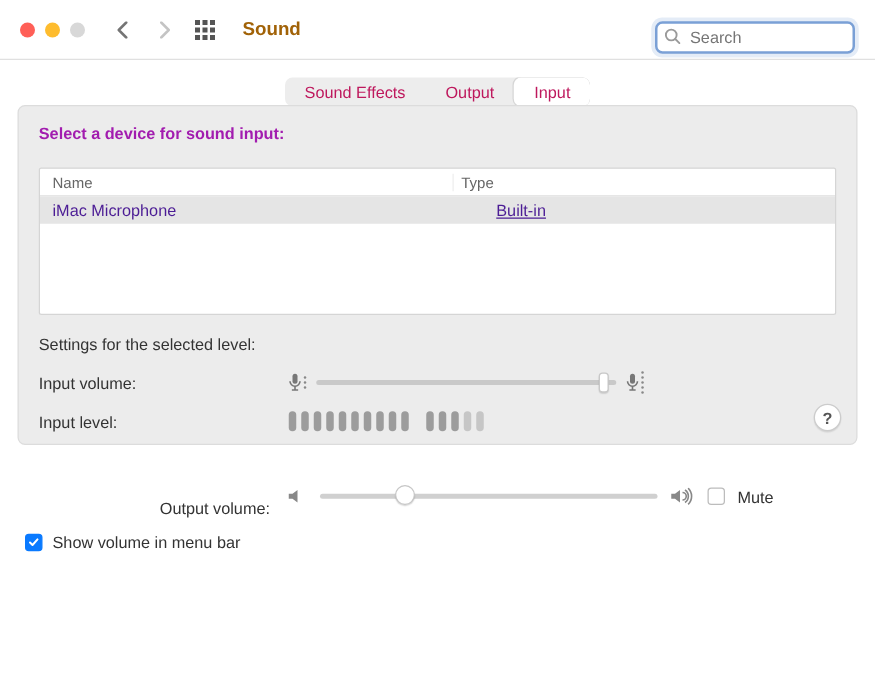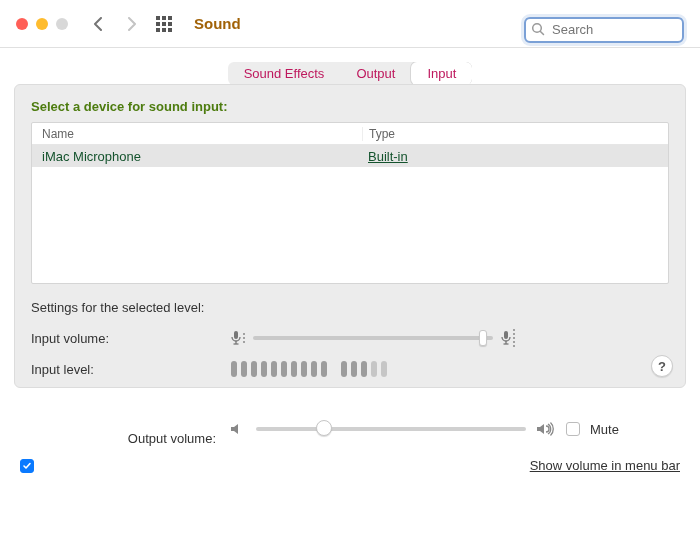--- a/index.html
+++ b/index.html
@@ -45,28 +45,28 @@
     .tab {
       padding: 4px 16px; font-size: 13px; color:#be185d; cursor:default;
     }
     .tab.active {
       background:#fff; border-radius:6px; box-shadow: 0 0 0 1px #d6d6d6;
     }
     .panel {
       background: #ececec; border: 1px solid #dcdcdc; border-radius: 6px;
       padding: 14px 16px 10px 16px; margin-top: -1px; position:relative;
     }
-    .sect-title { font-weight:600; font-size:13px; color:#4d7c0f; margin-bottom:8px; }
+    .sect-title { font-weight:600; font-size:13px; color:#a21caf; margin-bottom:20px; }
     .device-table {
-      background:#fff; border:1px solid #d5d5d5; border-radius:2px; height: 162px; overflow:hidden;
+      background:#fff; border:1px solid #d5d5d5; border-radius:2px; height: 118px; overflow:hidden;
     }
     .dt-head { display:flex; height:22px; align-items:center; border-bottom:1px solid #e6e6e6; font-size:12px; color:#666; }
     .dt-head .col-name { width: 330px; padding-left:10px; }
     .dt-head .col-type { flex:1; padding-left:6px; border-left:1px solid #eee; }
-    .dt-row { display:flex; height:22px; align-items:center; background:#e5e5e5; font-size:13px; color:#14532d; }
+    .dt-row { display:flex; height:22px; align-items:center; background:#e5e5e5; font-size:13px; color:#4c1d95;gap:29px; }
     .dt-row .col-name { width: 330px; padding-left:10px; }
     .dt-row .col-type { flex:1; padding-left:6px;text-decoration:underline; }
     .settings-label { margin-top:16px; font-size:13px; color:#333; }
     .ctrl-row { display:flex; align-items:center; margin-top:14px; }
     .ctrl-label { width: 200px; text-align:left; padding-right:12px; font-size:13px; color:#333; }
     .slider-wrap { display:flex; align-items:center; gap:8px; }
     .mic-icon { color:#666; display:flex; align-items:center; }
     .mic-dots { display:flex; flex-direction:column; gap:2px; margin-left:2px; }
     .mic-dots i { width:2px; height:2px; background:#888; border-radius:50%; display:block; }
     .slider-track {
@@ -89,21 +89,21 @@
     .out-label { width:200px; text-align:right; padding-right:4px; font-size:13px; color:#333;margin-top:19px; }
     .out-track { width:270px; height:4px; background:#d0d0d0; border-radius:2px; position:relative; }
     .out-thumb {
       position:absolute; top:-7px; width:16px; height:16px; background:#fff;
       border:1px solid #c6c6c6; border-radius:50%; box-shadow:0 1px 1px rgba(0,0,0,0.15);
     }
     .spk { color:#777; display:flex; align-items:center; }
     .checkbox { width:14px; height:14px; border:1px solid #bcbcbc; border-radius:3px; background:#fff; display:inline-flex; align-items:center; justify-content:center; }
     .checkbox.checked { background:#0a7aff; border-color:#0a7aff; }
     .checkbox.checked svg { display:block; }
-    .menu-row { display:flex; align-items:center; justify-content:space-between; gap:8px; margin-top:12px;text-decoration:underline; }
+    .menu-row { display:flex; align-items:center; justify-content:flex-start; gap:8px; margin-top:12px; }
     svg { display:block; }
   </style>
 </head>
 <body>
 
 <div class="titlebar">
   <div class="traffic">
     <div class="tl red"></div>
     <div class="tl yellow"></div>
     <div class="tl grey"></div>

